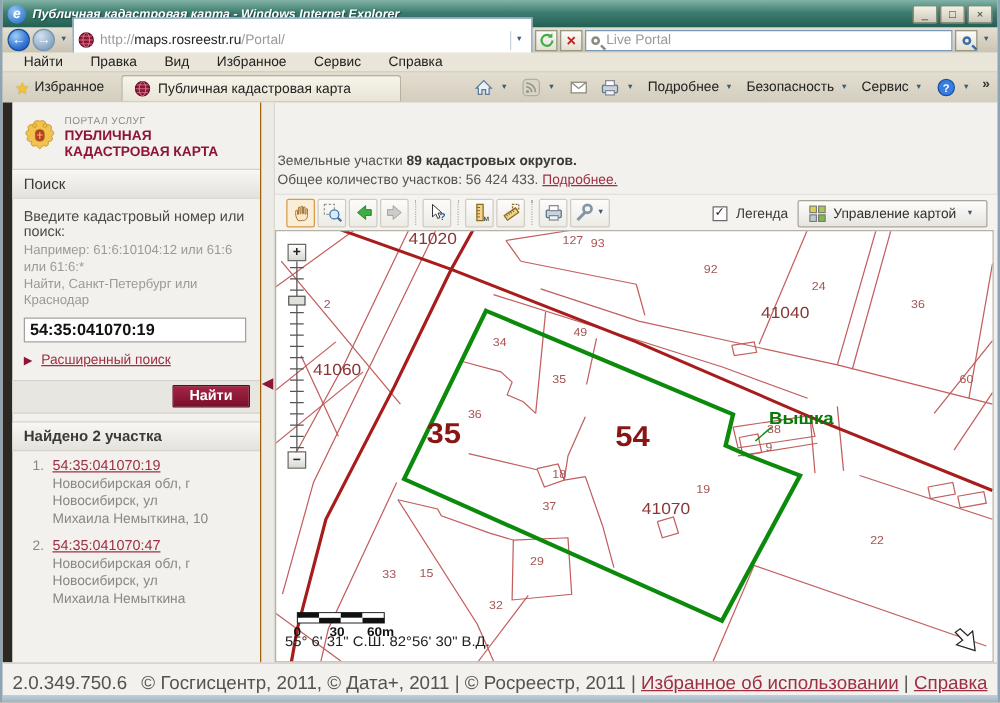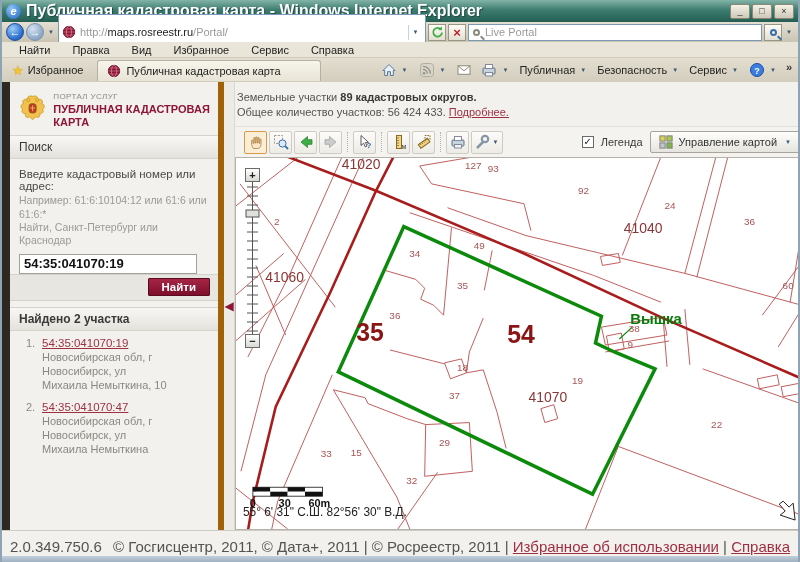--- a/index.html
+++ b/index.html
@@ -1,21 +1,21 @@
 <!DOCTYPE html>
 <html><head>
 <meta charset="utf-8">
 <style>
   *{margin:0;padding:0;box-sizing:border-box;font-family:"Liberation Sans",sans-serif;}
   body{background:#888;}
   .win{position:relative;width:800px;height:562px;background:#d5d1c3;border-left:2px solid #8ea4b5;border-right:2px solid #8ea4b5;overflow:hidden;}
   
   .titlebar{position:absolute;left:0;top:0;width:100%;height:22px;background:linear-gradient(#83b3a7,#3d7d70 45%,#245e53);display:flex;align-items:center;padding:0 4px;}
   .ie-logo{width:15px;height:15px;border-radius:50%;background:radial-gradient(circle at 35% 30%,#8cc4f4,#1f63c4);color:#fff;font-size:11px;font-weight:bold;font-style:italic;display:flex;align-items:center;justify-content:center;margin-right:5px;flex:none;}
-  .titletext{color:#fff;font-size:16px;font-weight:bold;text-shadow:1px 1px 1px #1c4a42;white-space:nowrap;flex:1;}
+  .titletext{color:#fff;font-size:10px;font-weight:bold;text-shadow:1px 1px 1px #1c4a42;white-space:nowrap;flex:1;font-style:italic;}
   .winbtns{display:flex;gap:2px;}
   .wbtn{width:20px;height:15px;background:linear-gradient(#f4f1e6,#cdc8b8);border:1px solid #8c8878;border-radius:2px;font-size:9px;color:#333;display:flex;align-items:center;justify-content:center;line-height:1;}
   
   .addrrow{position:absolute;left:0;top:22px;width:100%;height:20px;background:linear-gradient(#e4dfd1,#c9c4b2);display:flex;align-items:center;padding:0 4px;gap:2px;}
   .navcircle{width:18px;height:18px;border-radius:50%;border:1px solid #1a4fa0;background:radial-gradient(circle at 35% 30%,#9ecdf5,#2e6fd0 65%,#1a4fa0);color:#fff;font-size:11px;font-weight:bold;display:flex;align-items:center;justify-content:center;flex:none;}
   .navcircle.dim{border-color:#7a93ae;background:radial-gradient(circle at 35% 30%,#d5e2ef,#8fabc9 65%,#7a93ae);}
   .ddv{font-size:6px;color:#3a5a7a;padding:0 2px;}
   .addrfield{height:17px;background:#fff;border:1px solid #7a99b8;display:flex;align-items:center;padding:17px 3px;gap:4px;width:368px;}
   .addrtext{font-size:11px;white-space:nowrap;overflow:hidden;flex:1;}
   .u-gray{color:#9a9a9a;}.u-host{color:#222;}
@@ -37,42 +37,42 @@
   .smalllabel{font-size:11px;color:#222;white-space:nowrap;}
   .tab{display:flex;align-items:center;gap:5px;height:21px;margin-left:8px;padding:0 9px;background:linear-gradient(#f7f4ea,#e8e4d6);border:1px solid #b5b0a0;border-bottom:none;border-radius:3px 3px 0 0;width:224px;}
   .cmdbar{margin-left:auto;display:flex;align-items:center;gap:3px;}
   .cmditem{display:flex;align-items:center;gap:3px;padding:0 3px;height:20px;font-size:11px;color:#222;white-space:nowrap;}
   .chev{font-size:11px;color:#333;font-weight:bold;letter-spacing:-2px;padding:0 4px 6px 2px;}
   .icon16{width:16px;height:16px;flex:none;}
   .icon14{width:14px;height:14px;flex:none;}
   
   .content{position:absolute;left:0;top:82px;width:100%;height:448px;background:#f2f1ed;display:flex;}
   .darkrail{width:8px;background:#2e2823;flex:none;}
-  .sidebar{width:214px;background:#f2f1ed;border-right:6px solid #a16207;flex:none;position:relative;font-size:11px;}
+  .sidebar{width:199px;background:#f2f1ed;border-right:1px solid #a16207;flex:none;position:relative;font-size:11px;}
   .logorow{display:flex;align-items:flex-start;gap:6px;padding:7px 6px 6px 8px;}
   .portal-label{font-size:8px;color:#8a8a84;letter-spacing:.4px;margin-top:3px;}
   .brand{font-size:11px;font-weight:bold;color:#8e1537;line-height:1.2;margin-top:2px;}
   .panelhead{background:linear-gradient(#f8f7f5,#e4e2dc);border-top:1px solid #d6d3cc;border-bottom:1px solid #d6d3cc;padding:4px 9px;font-size:12px;color:#3a3a38;}
   .panelhead.bold{font-weight:bold;}
   .searchlabel{font-size:11.5px;color:#4a4a46;padding:9px 9px 2px;}
   .hint{font-size:10.5px;color:#9c9a94;padding:0 9px;line-height:1.25;}
   .cadinput{display:block;margin:7px 9px 0;width:178px;height:20px;border:1px solid #a3a09a;font-size:13px;font-weight:bold;color:#111;padding:0 4px;background:#fff;}
   .advrow{padding:8px 9px 10px;font-size:11px;}
   .advmark{color:#8e1537;font-size:9px;margin-right:4px;}
   .advlink{color:#9e2f42;text-decoration:underline;}
   .btnband{background:#e8e6e1;border-top:1px solid #d6d3cc;border-bottom:1px solid #d6d3cc;height:27px;display:flex;justify-content:flex-end;align-items:center;padding:0 8px;}
   .findbtn{background:linear-gradient(#a62545,#7c0f2b);border:1px solid #5c0a20;color:#fff;font-size:11.5px;font-weight:bold;padding:2px 13px;border-radius:1px;}
   .resultitem{position:relative;padding:6px 8px 2px 32px;}
   .resnum{position:absolute;left:16px;top:6px;color:#8a8882;font-size:11px;}
   .reslink{color:#9e2f42;text-decoration:underline;font-size:11.5px;}
   .resaddr{color:#8a8882;font-size:11px;line-height:1.3;margin-top:1px;}
   .collapse{width:11px;background:#edebe6;border-right:1px solid #dbd8d1;display:flex;align-items:center;justify-content:center;flex:none;}
   .colarrow{color:#8e1537;font-size:12px;}
   
-  .main{flex:1;display:flex;flex-direction:column;}
+  .main{flex:1;display:flex;flex-direction:column;margin-top:32px;}
   .pageheader{height:45px;padding:8px 0 0 2px;border-bottom:1px solid #e3e1db;}
   .ph-line{font-size:11px;color:#55534e;line-height:1.35;}
   .ph-bold{font-weight:bold;color:#3a3834;}
   .ph-link{color:#9e2f42;text-decoration:underline;}
   
   .maptoolbar{height:30px;display:flex;align-items:center;gap:2px;padding-left:9px;position:relative;background:#f4f3ef;}
   .mbtn{width:23px;height:23px;border:1px solid #cfccc4;background:linear-gradient(#fdfcfa,#ecebe5);display:flex;align-items:center;justify-content:center;border-radius:2px;}
   .mbtn.active{border-color:#d89a4a;background:#fbeed7;}
   .mbtn.wide{width:32px;gap:1px;}
   .tsep{width:1px;height:20px;border-left:1px dotted #b5b2aa;margin:0 3px;}
@@ -203,21 +203,21 @@
       </span>
       <span class="cmditem">
         <svg class="icon16" viewBox="0 0 16 16">
             <rect x="2" y="6" width="12" height="6" rx="1" fill="#c6d4df" stroke="#5a7286"></rect>
             <rect x="4.5" y="2.5" width="7" height="4" fill="#fff" stroke="#889"></rect>
             <rect x="4.5" y="10.5" width="7" height="3.5" fill="#eef3f7" stroke="#889"></rect>
           </svg>
         <span class="ddv">▼</span>
       </span>
       <span class="cmditem">
-          <span>Публичная</span>
+          <span>Подробнее</span>
           <span class="ddv">▼</span>
         </span>
       <span class="cmditem">
           <span>Безопасность</span>
           <span class="ddv">▼</span>
         </span>
       <span class="cmditem">
           <span>Сервис</span>
           <span class="ddv">▼</span>
         </span>
@@ -244,24 +244,28 @@
           <rect x="15" y="14" width="10" height="13" rx="4" fill="#c0392b" stroke="#8a6a10"></rect>
           <path d="M20 16.5 V24.5 M16.8 20 H23.2" stroke="#f2c14e" stroke-width="1.2"></path>
         </svg>
         <span>
           <div class="portal-label">ПОРТАЛ УСЛУГ</div>
           <div class="brand">ПУБЛИЧНАЯ КАДАСТРОВАЯ КАРТА</div>
         </span>
       </div>
 
       <div class="panelhead">Поиск</div>
-      <div class="searchlabel">Введите кадастровый номер или адрес:</div>
+      <div class="searchlabel">Введите кадастровый номер или поиск:</div>
       <div class="hint">Например: 61:6:10104:12 или 61:6 или 61:6:*</div>
       <div class="hint">Найти, Санкт-Петербург или Краснодар</div>
       <input class="cadinput" type="text" value="54:35:041070:19" style="">
+      <div class="advrow">
+        <span class="advmark">▶</span>
+        <span class="advlink">Расширенный поиск</span>
+      </div>
       <div class="btnband">
         <button class="findbtn">Найти</button>
       </div>
 
       <div class="panelhead bold" style="margin-top:6px;">Найдено 2 участка</div>
       <div class="resultitem">
         <span class="resnum">1.</span>
         <span class="reslink">54:35:041070:19</span>
         <div class="resaddr"><span>Новосибирская обл, г Новосибирск, ул</span><br><span>Михаила Немыткина, 10</span></div>
       </div>

